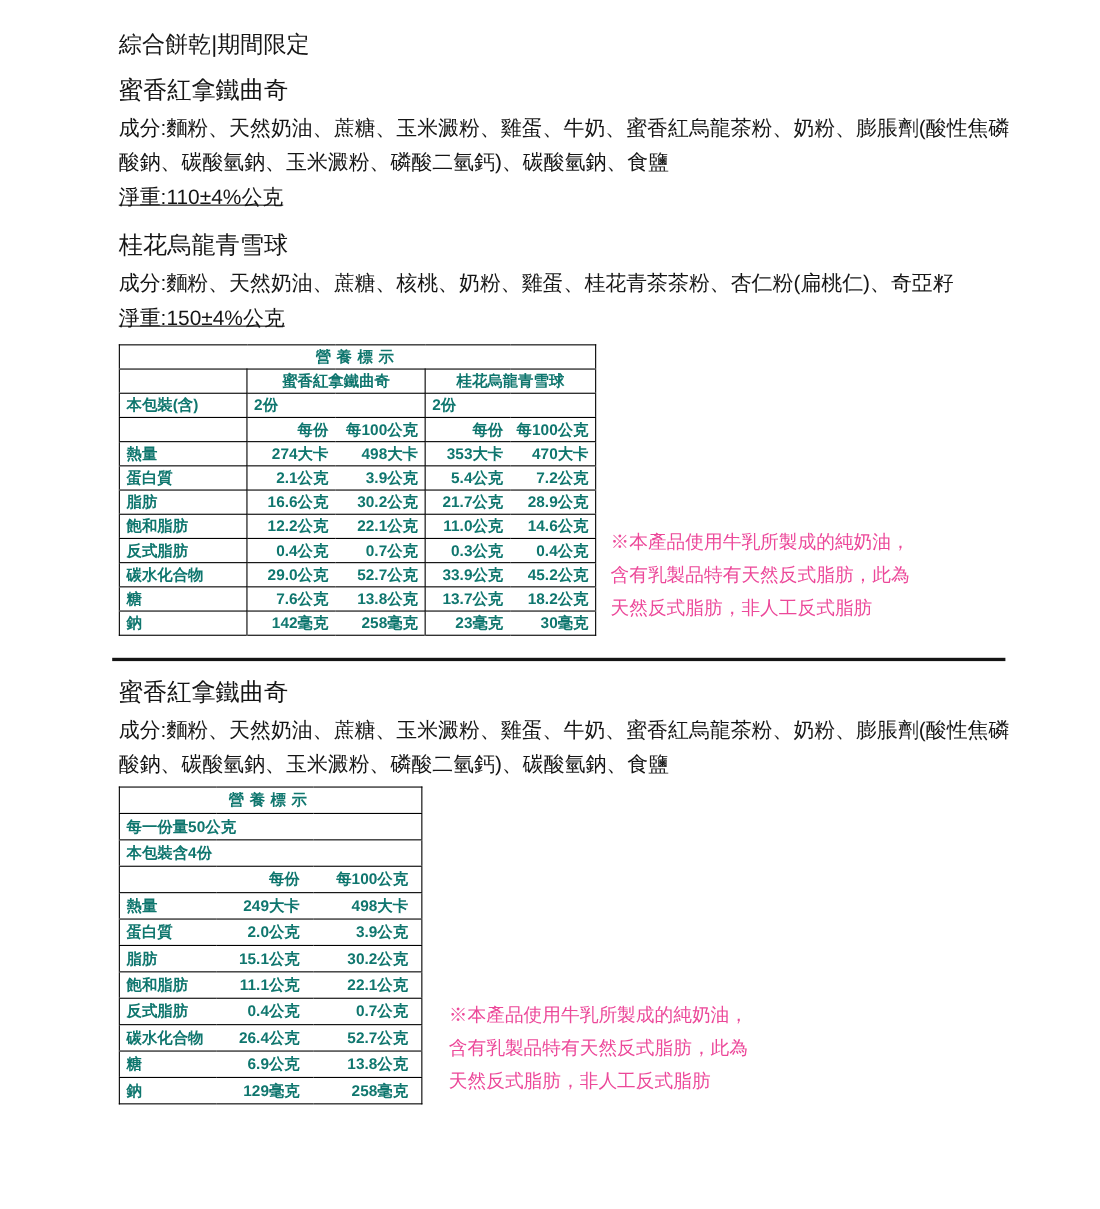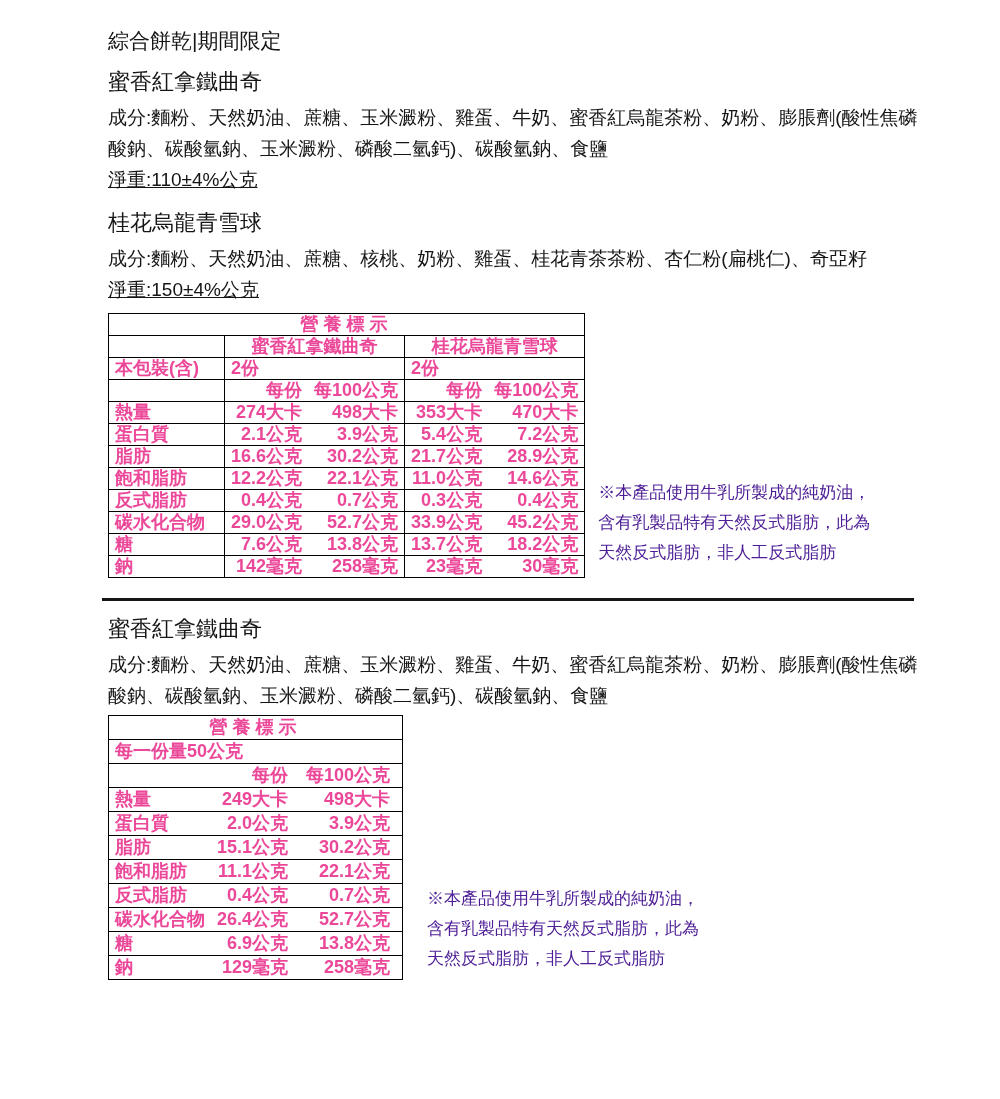--- a/index.html
+++ b/index.html
@@ -9,34 +9,34 @@
   }
   .content{padding:28px 0 0 108px;}
   .page-title{font-size:21px;line-height:26px;font-weight:400;}
   .product-heading{font-size:22px;line-height:28px;font-weight:400;margin-top:14px;}
   .ingredients{font-size:19px;line-height:31px;width:824px;margin-top:6px;}
   .net-weight{font-size:19px;line-height:31px;text-decoration:underline;}
   .table-flex{display:flex;align-items:flex-end;}
   .t1{margin-top:8px;}
   .t2{margin-top:4px;}
   table.ntable{
-    border-collapse:collapse;border:1.5px solid #000;font-size:18px;font-weight:700;
-    color:#ec4899;table-layout:fixed;
+    border-collapse:collapse;border:1.5px solid #000;font-size:14px;font-weight:700;
+    color:#0f766e;table-layout:fixed;
   }
   .ntable td{padding:2px 6px;line-height:17px;vertical-align:middle;white-space:nowrap;overflow:hidden;}
   .ntable2 td{padding:3px 6px;}
   .t-title{text-align:center;letter-spacing:5px;}
   .hb{border-bottom:1px solid #000;}
   .vr{border-right:1px solid #000;}
   .right{text-align:right;}
   .center{text-align:center;}
   tr.nrow td{border-bottom:1px solid #000;}
   tr.nrow:last-child td{border-bottom:none;}
   .ntable2 td.right{padding-right:12px;}
-  .note{font-size:17px;line-height:30px;color:#4c1d95;}
+  .note{font-size:17px;line-height:30px;color:#ec4899;}
   .note1{margin-left:13px;margin-bottom:10px;}
   .note2{margin-left:24px;margin-bottom:6px;}
   .divider{height:3px;background:#151515;width:812px;margin-top:20px;margin-left:-6px;}
 </style>
 </head>
 <body>
 
 <div class="content">
 
   <div class="page-title">綜合餅乾|期間限定</div>
@@ -163,20 +163,23 @@
           <col style="width:99px">
       </colgroup>
       <tbody>
         <tr>
           <td colspan="3" class="t-title hb">營養標示</td>
         </tr>
         <tr>
           <td colspan="3" class="hb">每一份量50公克</td>
         </tr>
         <tr>
+          <td colspan="3" class="hb">本包裝含4份</td>
+        </tr>
+        <tr>
           <td class="hb"></td>
           <td class="right hb">每份</td>
           <td class="right hb">每100公克</td>
         </tr>
         <tr class="nrow">
           <td>熱量</td>
           <td class="right">249大卡</td>
           <td class="right">498大卡</td>
         </tr>
         <tr class="nrow">

